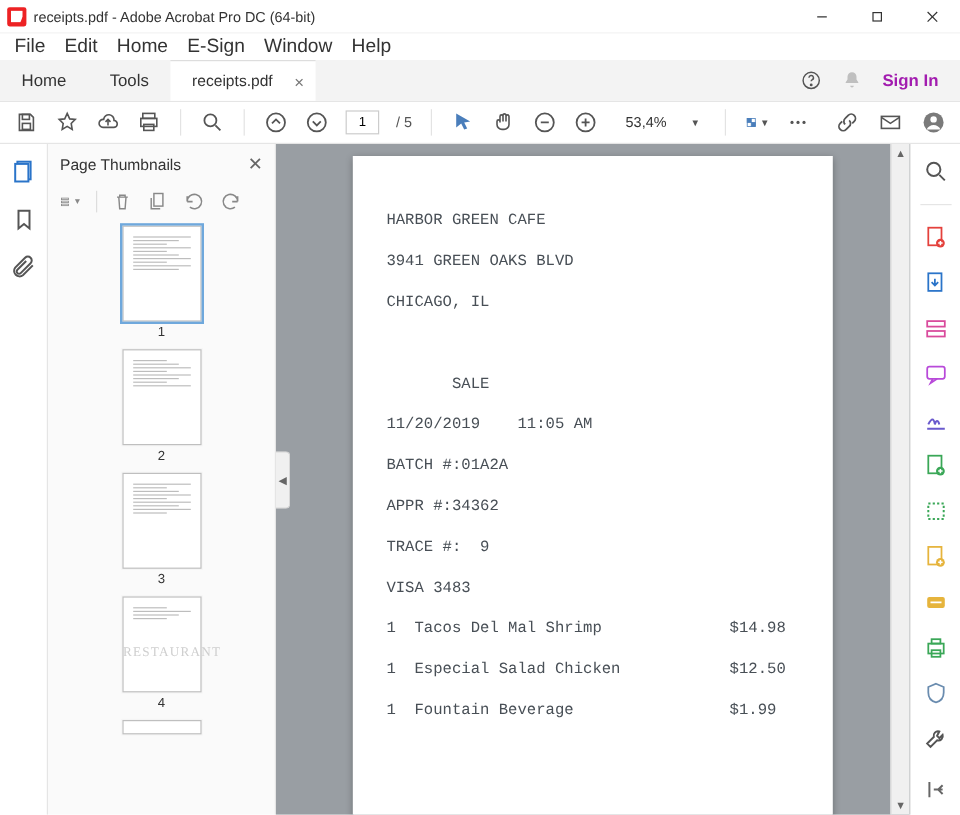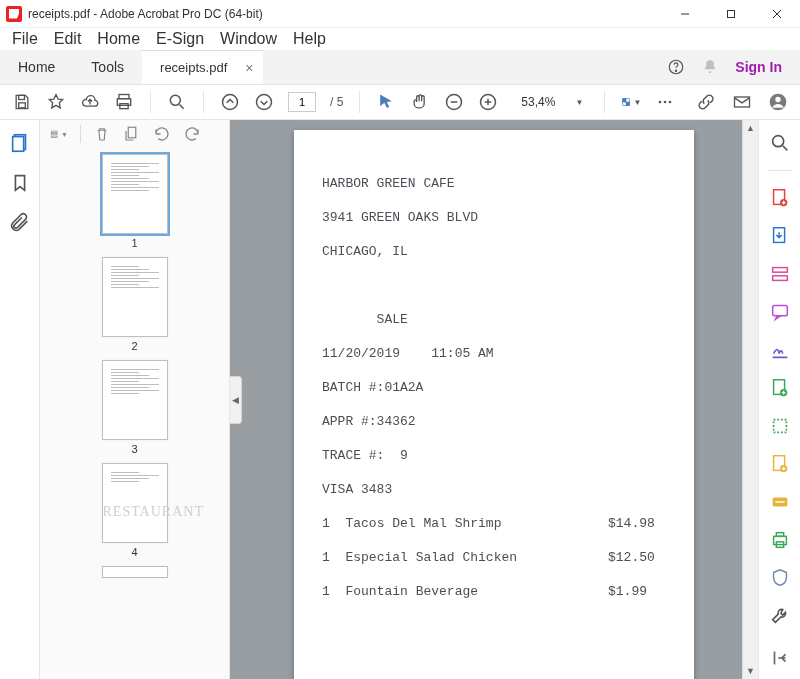--- a/index.html
+++ b/index.html
@@ -41,21 +41,21 @@
   .tbar-ico { width:18px; height:18px; display:flex; align-items:center; justify-content:center;}
   .thumbs { flex:1; overflow:hidden; padding:6px 0 0 0; display:flex; flex-direction:column; align-items:center; gap:8px;}
   .thumb { display:flex; flex-direction:column; align-items:center; gap:3px;}
   .thumb .page { width:66px; height:80px; background:#fff; border:1px solid #bfbfbf; position:relative; box-shadow:0 0 0 1px rgba(0,0,0,0.02);}
   .thumb.selected .page { outline:2px solid #6fa8dc; }
   .thumb .num { font-size:11px; color:#333;}
   .tlines { position:absolute; left:8px; right:8px; top:8px; display:flex; flex-direction:column; gap:2px;}
   .tlines i { display:block; height:1px; background:#bdbdbd;}
   .tlines i.short { width:60%; }
   .tlines i.mid { width:80%; }
-  .thumb .wm { position:absolute; left:0; right:0; top:40px; text-align:center; font-size:14px; color:#cfcfcf; font-family:Georgia,serif; letter-spacing:1px;}
+  .thumb .wm { position:absolute; left:0; right:0; top:40px; text-align:center; font-size:11px; color:#cfcfcf; font-family:Georgia,serif; letter-spacing:1px;}
 
   .docview { flex:1; background:#999ea3; position:relative; display:flex; justify-content:center; overflow:hidden;}
   .docview .vscroll { position:absolute; right:0; top:0; bottom:0; width:16px; background:#f0f0f0; border-left:1px solid #dcdcdc;}
   .docview .vscroll .up, .docview .vscroll .down { height:16px; display:flex; align-items:center; justify-content:center; font-size:9px; color:#666;}
   .docview .vscroll .down { position:absolute; bottom:0; left:0; right:0;}
   .docview .page { margin-top:10px; width:400px; height:700px; background:#fff; box-shadow:0 2px 6px rgba(0,0,0,0.3); padding:28px 28px; }
 
   .receipt { font-family:"Lucida Console","Courier New",monospace; font-size:13px; line-height:17px; color:#484f56; white-space:pre; letter-spacing:0;}
   .receipt .row { display:flex; }
   .receipt .row .l { flex:1; }
@@ -255,20 +255,24 @@
         </svg>
       </div>
     <div class="ritem">
         <svg viewBox="0 0 24 24" fill="none" stroke="currentColor" stroke-width="1.8">
           <path d="M20 10l-9 9a5 5 0 0 1-7-7l9-9a3.5 3.5 0 0 1 5 5l-9 9a2 2 0 0 1-3-3l8-8"></path>
         </svg>
       </div>
   </div>
 
   <div class="thumbpanel">
+    <div class="hdr">
+      <span>Page Thumbnails</span>
+      <span style="font-size:15px;color:#666">✕</span>
+    </div>
     <div class="tbar">
       <span class="tbar-ico">
           <svg viewBox="0 0 24 24" fill="none" stroke="currentColor" stroke-width="1.6">
             <rect x="3" y="5" width="14" height="3"></rect>
             <rect x="3" y="11" width="14" height="3"></rect>
             <rect x="3" y="17" width="14" height="3"></rect>
           </svg>
           <span style="font-size:7px;margin-left:1px">▼</span>
         </span>
       <div style="width:1px;height:18px;background:#ddd"></div>

